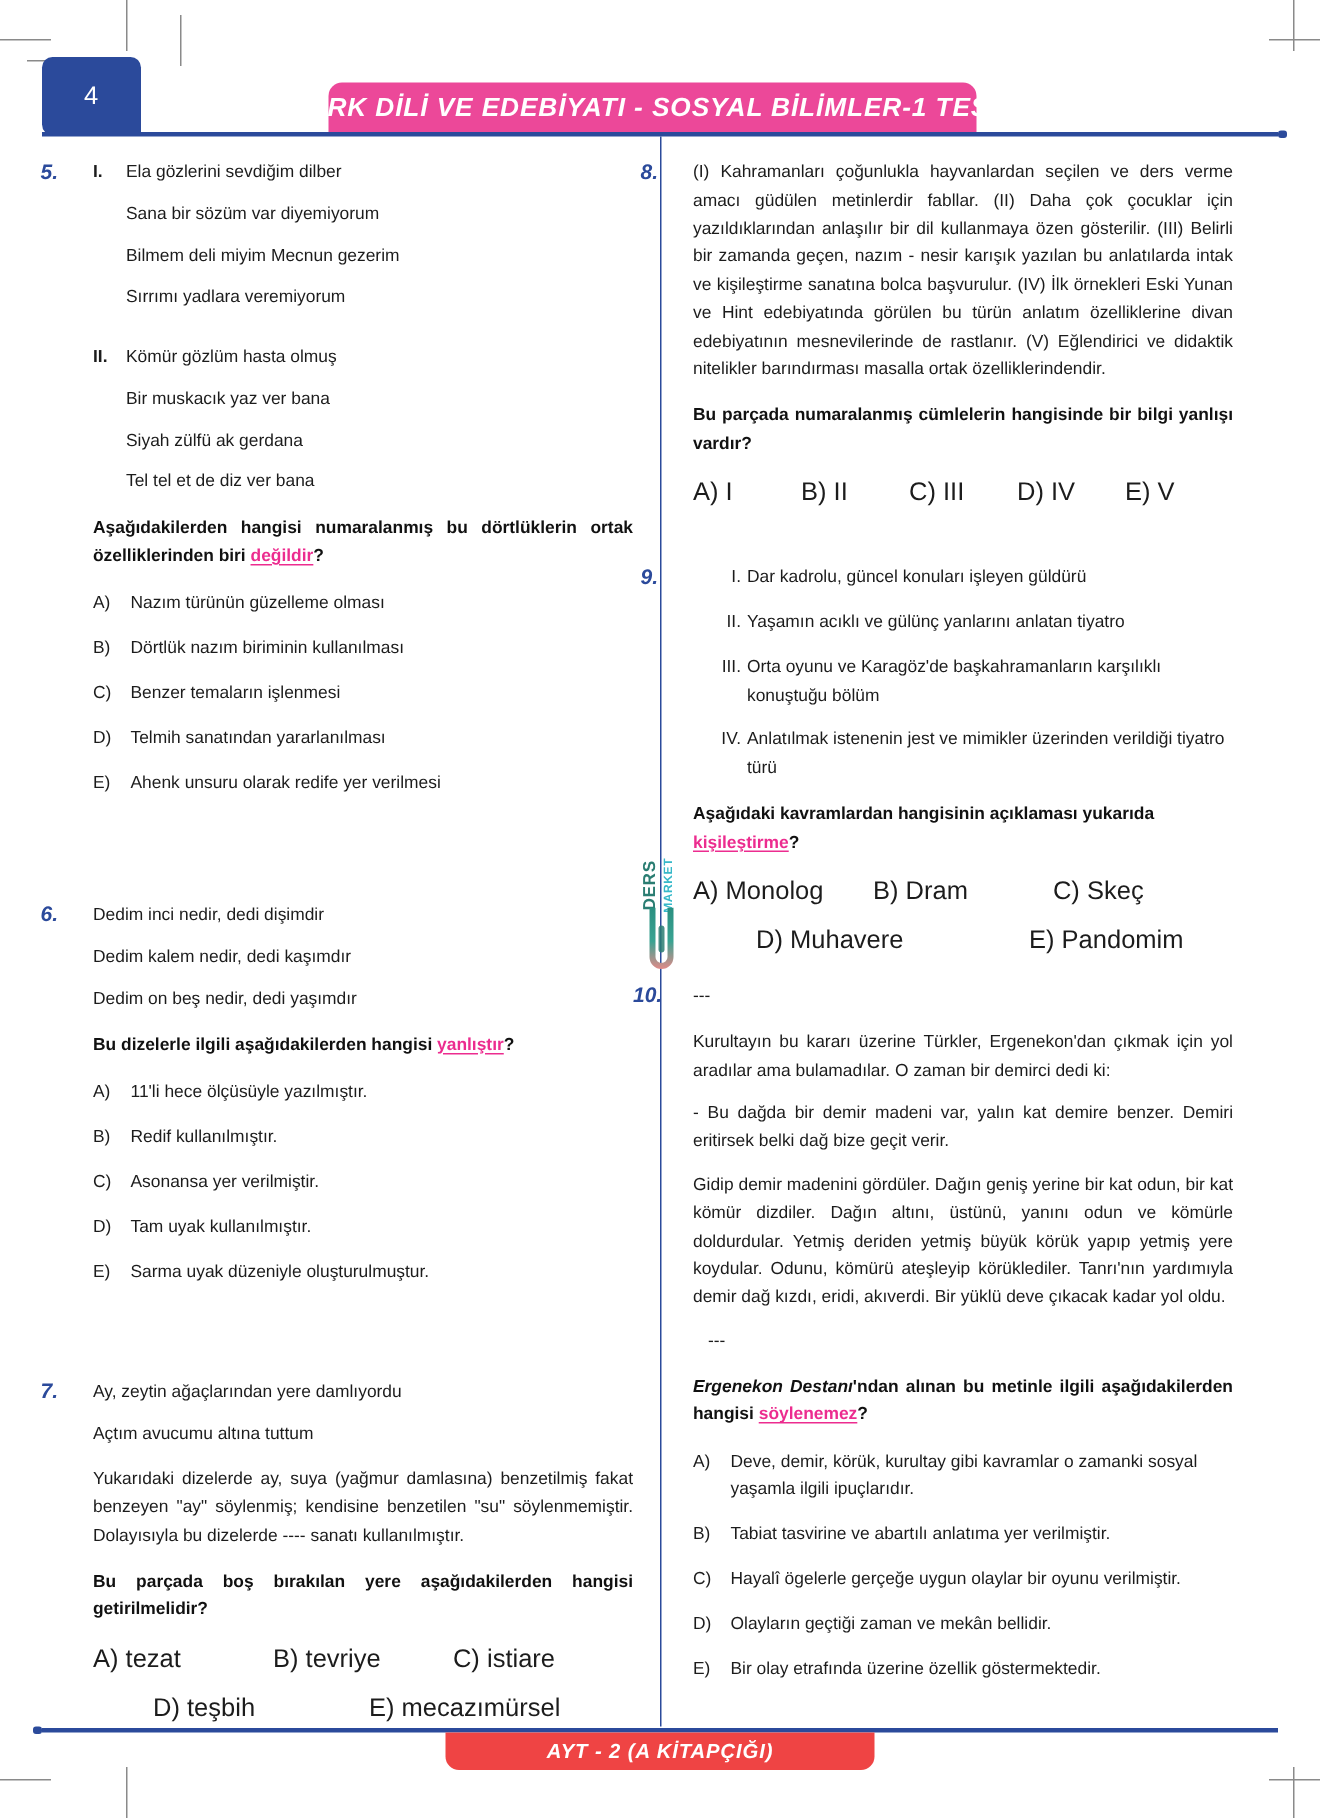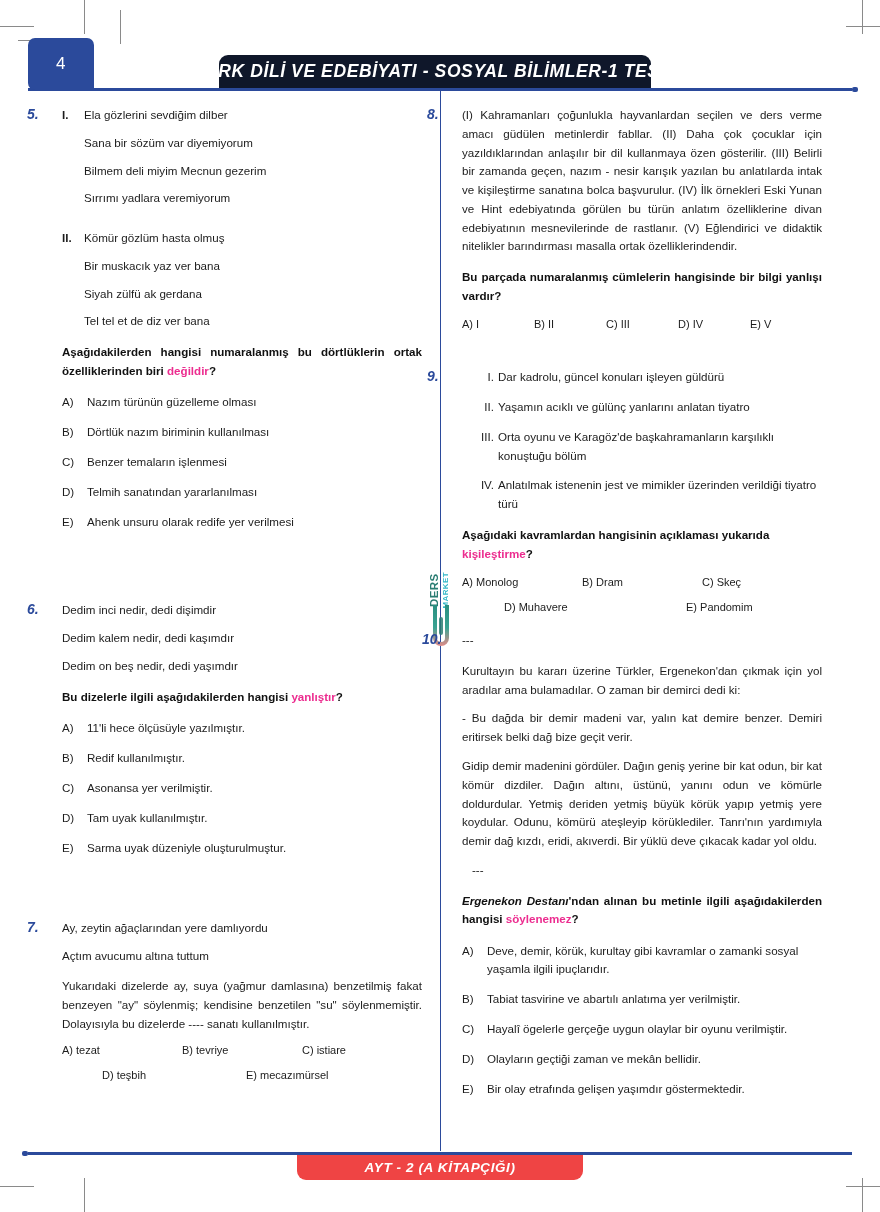--- a/index.html
+++ b/index.html
@@ -54,21 +54,21 @@
     align-items: center;
     justify-content: center;
     letter-spacing: .5px;
   }
   .test-title {
     position: absolute;
     left: 219px;
     top: 55px;
     width: 432px;
     height: 33px;
-    background: #0f172a;
+    background: #ec4899;
     border-radius: 9px 9px 0 0;
     color: #ffffff;
     font-size: 17.5px;
     font-weight: bold;
     font-style: italic;
     letter-spacing: .6px;
     display: flex;
     align-items: center;
     justify-content: center;
     text-align: center;
@@ -221,41 +221,42 @@
     font-weight: bold;
     font-size: 11.6px;
     line-height: 1.6;
     margin: 12px 0 13px 0;
     color: #111111;
     text-align: justify;
   }
   .stem.nj { text-align: left; }
   .hl {
     color: #ec2c8f;
+    text-decoration: underline;
     text-decoration-color: #ec2c8f;
     text-underline-offset: 2px;
     margin-top: 10px;
   }
   .ital { font-style: italic; }
 
   .opts { margin-top: 4px; }
   .opt {
     position: relative;
     padding-left: 25px;
     margin-bottom: 12px;
     font-size: 11.6px;
     line-height: 1.55;
     color: #1c1c1c;
   }
   .opt .lt { position: absolute; left: 0; top: 0; }
 
   
   .opt-row {
     display: flex;
-    font-size: 11px;
+    font-size: 17px;
     color: #1c1c1c;
     margin-bottom: 13px;
   }
   .opt-row .cell { white-space: nowrap; }
 
   .row5 .cell { width: 20%; }
   .row3 .cell { width: 33.33%; }
   .row2-a { padding-left: 40px; }
   .row2-a .cell { width: 45%; }
   .row2-b { padding-left: 42px; gap: 46px; }
@@ -396,20 +397,21 @@
     </div>
 
     <div class="q" style="margin-top:62px;">
       <span class="qnum">7.</span>
       <div class="body">
         <div class="poem-line" style="padding-left:0;">Ay, zeytin ağaçlarından yere damlıyordu</div>
         <div class="poem-line" style="padding-left:0; margin-bottom:12px;">Açtım avucumu altına tuttum</div>
         <div class="para">Yukarıdaki dizelerde ay, suya (yağmur damlasına) benzetilmiş fakat benzeyen "ay" söylenmiş; kendisine benzetilen "su" söylenmemiştir. Dolayısıyla bu dizelerde  ----  sanatı kullanılmıştır.</div>
       </div>
 
+      <div class="stem">Bu parçada boş bırakılan yere aşağıdakilerden hangisi getirilmelidir?</div>
 
       <div class="opts">
         <div class="opt-row row3">
           <span class="cell">
             <span>A)</span>
             <span>tezat</span>
           </span>
           <span class="cell">
             <span>B)</span>
             <span>tevriye</span>
@@ -544,21 +546,21 @@
         <div class="opt">
           <span class="lt">C)</span>
           <span>Hayalî ögelerle gerçeğe uygun olaylar bir oyunu verilmiştir.</span>
         </div>
         <div class="opt">
           <span class="lt">D)</span>
           <span>Olayların geçtiği zaman ve mekân bellidir.</span>
         </div>
         <div class="opt">
           <span class="lt">E)</span>
-          <span>Bir olay etrafında gelişen yaşımdır göstermektedir.</span>
+          <span>Bir olay etrafında üzerine özellik göstermektedir.</span>
         </div>
       </div>
     </div>
   </div>
 
   <div class="ftr-rule"></div>
   <div class="booklet-title">AYT - 2 (A KİTAPÇIĞI)</div>
 
 </div>
 

